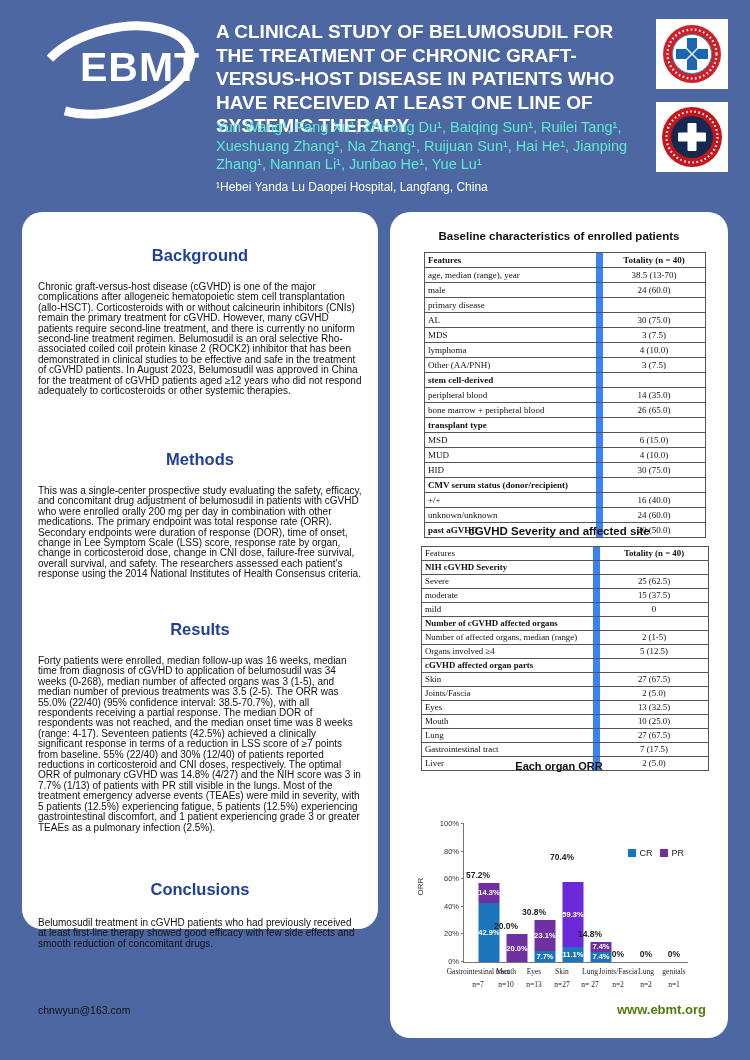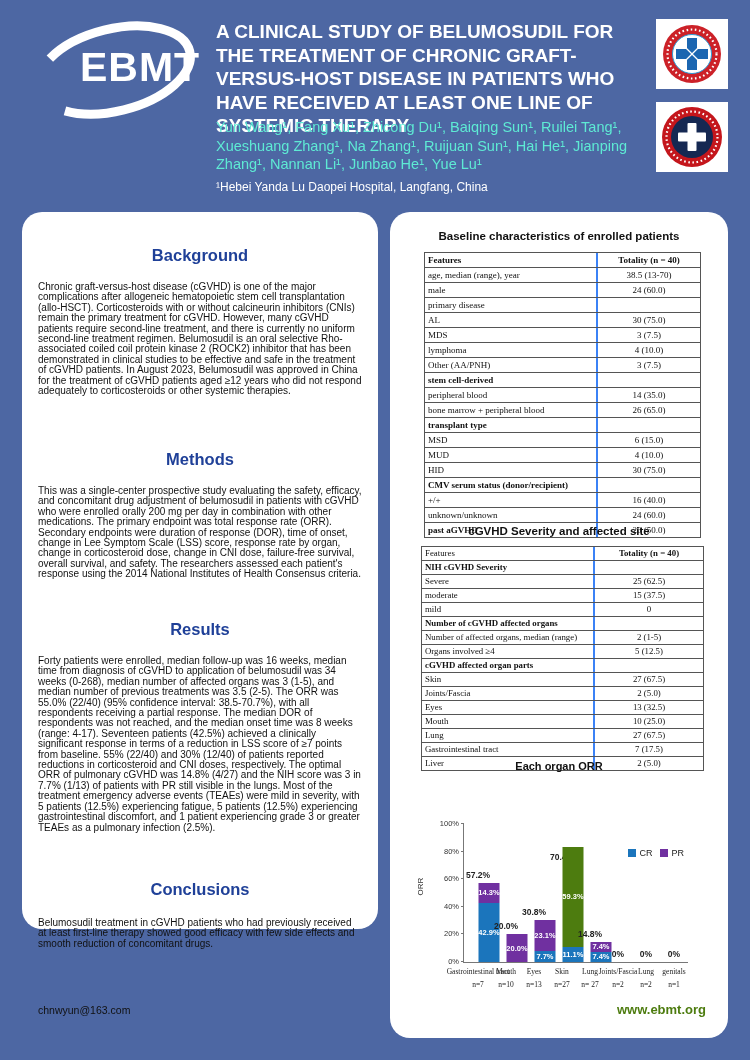--- a/index.html
+++ b/index.html
@@ -27,21 +27,21 @@
   .sec-body{position:absolute;left:16px;width:324px;color:#111;font-size:10px;line-height:10.4px;text-align:left;}
   .email{position:absolute;left:16px;top:792px;font-size:10.5px;color:#111;}
 
   
   .tbl-title{position:absolute;left:0;width:100%;text-align:center;font-weight:bold;font-size:11.5px;color:#111;}
   .tbl{position:absolute;border:1.5px solid #555;font-family:"Liberation Serif",serif;color:#111;}
   .t-row{display:flex;border-top:1px solid #555;}
   .t-row:first-child{border-top:none;}
   .t-cell{overflow:hidden;white-space:nowrap;}
   .t-lab{padding-left:3px;}
-  .t-val{text-align:center;border-left:2px solid #3b82f6;}
+  .t-val{text-align:center;border-left:7px solid #3b82f6;}
   .t-bold{font-weight:bold;}
   #table0 .t-row{height:14px;line-height:14px;font-size:9px;}
   #table0 .t-lab{width:168px;}
   #table0 .t-val{width:102px;}
   #table1 .t-row{height:13px;line-height:13px;font-size:8.8px;}
   #table1 .t-lab{width:168px;}
   #table1 .t-val{width:108px;}
 
   
   .chart-title{position:absolute;top:548px;left:0;width:100%;text-align:center;font-weight:bold;font-size:11px;color:#111;}
@@ -296,21 +296,21 @@
             <div class="bar">
               <div class="seg" style="background: rgb(112, 48, 160); height: 31.878px;">23.1%</div>
               <div class="seg" style="background: rgb(27, 117, 188); height: 10.626px;">7.7%</div>
             </div>
             <div class="xlab">Eyes</div>
             <div class="nlab">n=13</div>
           </div>
           <div class="col">
             <div class="total" style="bottom: 100.152px;">70.4%</div>
             <div class="bar">
-              <div class="seg" style="background: #4d7c0f; height: 100px;">59.3%</div>
+              <div class="seg" style="background: #6d28d9; height: 65px;">59.3%</div>
               <div class="seg" style="background: rgb(27, 117, 188); height: 15.318px;">11.1%</div>
             </div>
             <div class="xlab">Skin</div>
             <div class="nlab">n=27</div>
           </div>
           <div class="col">
             <div class="total" style="bottom: 23.424px;">14.8%</div>
             <div class="bar">
               <div class="seg" style="background: rgb(112, 48, 160); height: 10.212px;">7.4%</div>
               <div class="seg" style="background: rgb(27, 117, 188); height: 10.212px;">7.4%</div>

